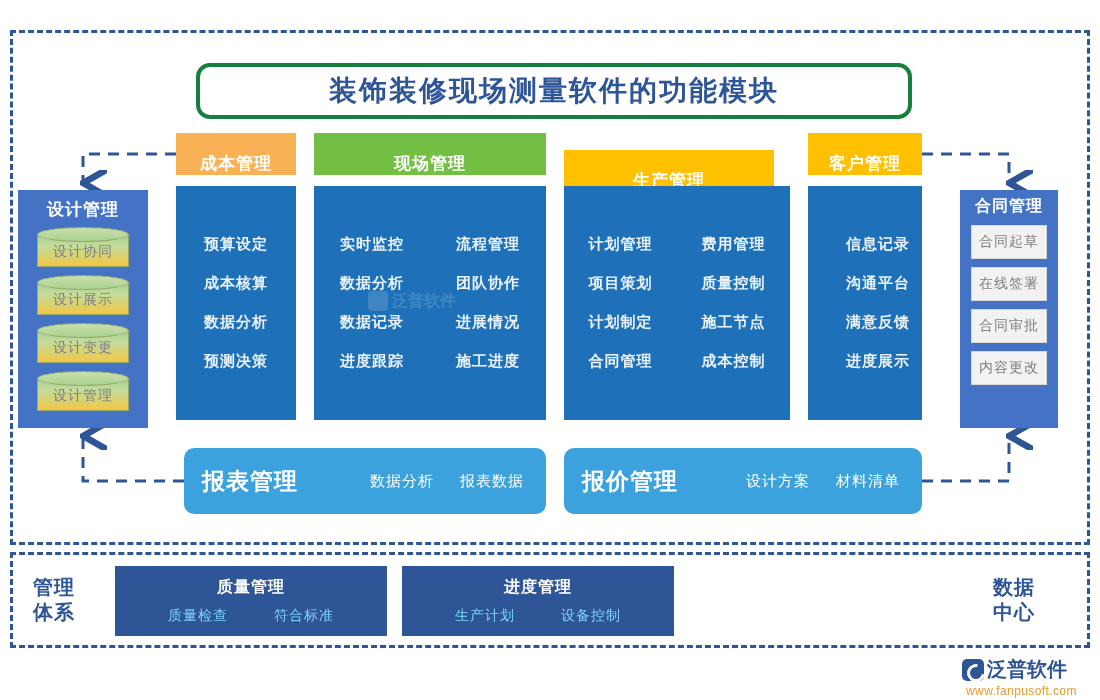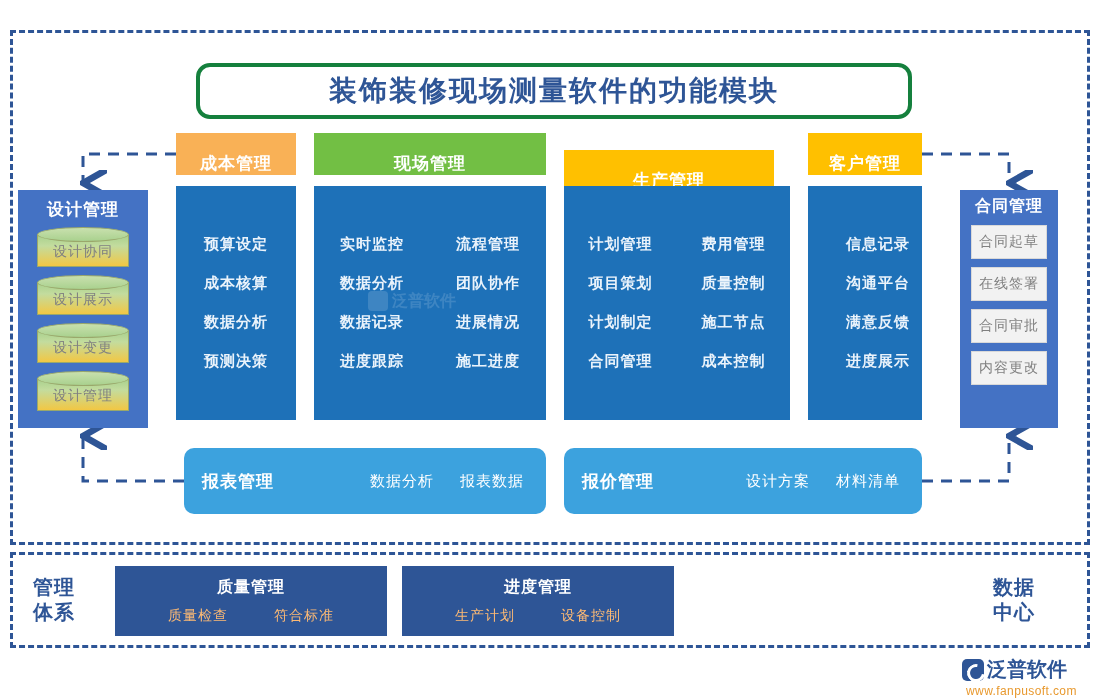--- a/index.html
+++ b/index.html
@@ -133,21 +133,21 @@
 
   
   .report-row {
     position: absolute; height: 66px; background: #3CA2DE;
     border-radius: 10px;
     display: flex; align-items: center;
   }
   #report-mgmt { left: 184px; top: 448px; width: 362px; }
   #quote-mgmt  { left: 564px; top: 448px; width: 358px; }
   .report-row .head {
-    color: #ffffff; font-size: 17px; font-weight: bold;
+    color: #ffffff; font-size: 23px; font-weight: bold;
     letter-spacing: 1px; margin-left: 18px; white-space: nowrap;
   }
   .report-row .items {
     flex: 1; display: flex; justify-content: flex-end;
     align-items: center; gap: 26px; margin-right: 22px;
   }
   .report-row .items span {
     color: #ffffff; font-size: 15px; letter-spacing: 1px; white-space: nowrap;
   }
 
@@ -169,21 +169,21 @@
   #navy-quality  { left: 115px; width: 272px; }
   #navy-progress { left: 402px; width: 272px; }
   #navy-doc      { left: 690px; width: 272px; }
   .navy .hd {
     color: #ffffff; font-size: 16px; font-weight: bold; letter-spacing: 1px;
   }
   .navy .sub {
     display: flex; gap: 46px;
   }
   .navy .sub span {
-    color: #fdba74; font-size: 14px; letter-spacing: 1px; white-space: nowrap;
+    color: #7dd3fc; font-size: 14px; letter-spacing: 1px; white-space: nowrap;
   }
 
   
   #connectors { position: absolute; left: 0; top: 0; width: 1100px; height: 700px; pointer-events: none; }
 
   
   #logo {
     position: absolute; left: 962px; top: 656px;
     width: 132px; height: 40px;
   }

